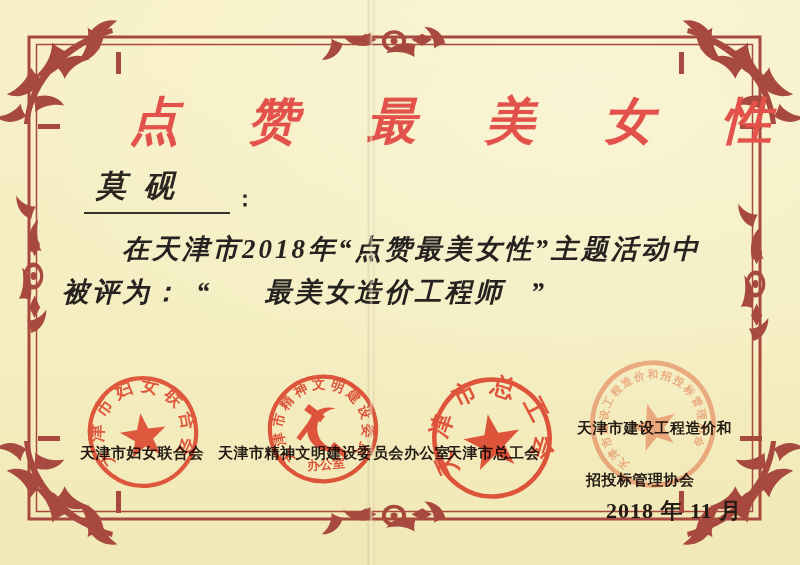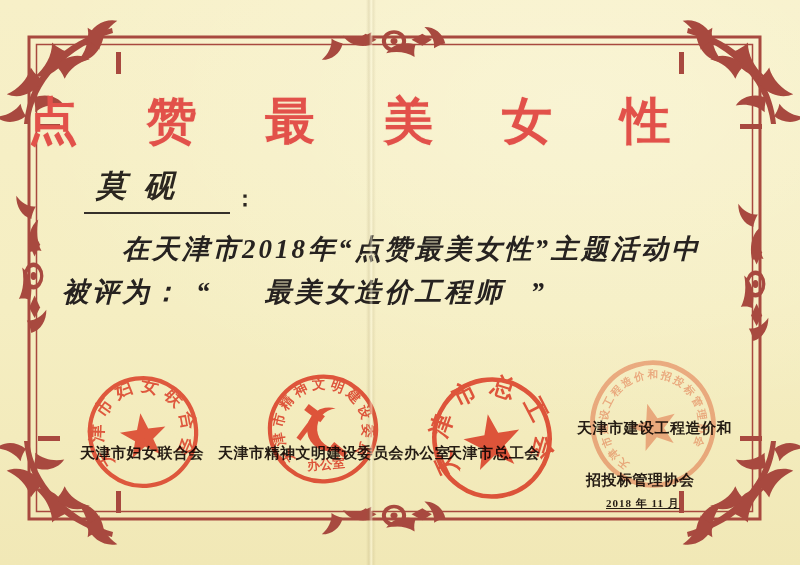--- a/index.html
+++ b/index.html
@@ -9,22 +9,22 @@
       radial-gradient(120% 100% at 72% 18%, rgba(255,255,242,0.30), rgba(255,255,242,0) 60%),
       linear-gradient(180deg,#f7f0c8 0%,#f5eec2 55%,#f1e8b6 100%);
     font-family:"Liberation Serif", serif;
   }
   .frame{position:absolute;left:0;top:0;z-index:1;}
   .crease{
     position:absolute;left:366px;top:0;width:10px;height:565px;z-index:40;pointer-events:none;
     background:linear-gradient(90deg,rgba(125,105,55,0) 0%,rgba(125,105,55,0.14) 30%,rgba(255,252,225,0.55) 52%,rgba(125,105,55,0.10) 72%,rgba(125,105,55,0) 100%);
   }
   .title{
-    position:absolute;left:0;top:88px;width:800px;margin:0;text-align:left;z-index:10;
-    font-size:50px;font-weight:700;color:#e2514a;
+    position:absolute;left:0;top:88px;width:800px;margin:0;text-align:right;z-index:10;
+    font-size:50px;font-weight:700;font-style:italic;color:#e2514a;
     letter-spacing:28px;padding-left:28px;box-sizing:border-box;
     text-shadow:0 0 1px rgba(226,81,74,0.4);
   }
   .recipient{position:absolute;left:84px;top:166px;z-index:10;color:#2b2620;}
   .rname{
     display:inline-block;font-size:30px;font-weight:700;font-style:italic;
     letter-spacing:18px;border-bottom:2.5px solid #35302a;padding:0 26px 5px 12px;min-width:108px;
   }
   .rcolon{font-size:22px;font-weight:700;vertical-align:bottom;margin-left:4px;}
   .cbody{position:absolute;left:62px;top:228px;width:680px;z-index:10;color:#262220;
@@ -38,21 +38,21 @@
   .seal svg{display:block;}
   .orgrow span, .orgline2, .cdate{
     position:absolute;z-index:12;color:#241c14;font-weight:700;
     font-size:15px;letter-spacing:0.5px;white-space:nowrap;
   }
   .org1{left:80px;top:444px;}
   .org2{left:218px;top:444px;}
   .org3{left:447px;top:444px;}
   .org4{left:577px;top:419px;}
   .orgline2{left:586px;top:471px;}
-  .cdate{left:606px;top:496px;font-size:11px;letter-spacing:1px;text-decoration:underline;}
+  .cdate{left:606px;top:496px;font-size:22px;letter-spacing:1px;}
 </style>
 </head>
 <body>
 
 <svg width="0" height="0" style="position:absolute" aria-hidden="true">
   <defs>
     <polygon id="star5" points="0,-26 6.11,-8.41 24.73,-8.03 9.89,3.21 15.28,21.03 0,10.4 -15.28,21.03 -9.89,3.21 -24.73,-8.03 -6.11,-8.41"></polygon>
     <path id="lf" d="M0,0 C12,-16 30,-20 44,-13 C30,-8 18,2 13,16 C9,8 4,3 0,0 Z"></path>
     <g id="cnr">
       <path d="M96,4 C74,10 50,22 34,40 C20,56 10,76 8,100 L13,100 C16,78 25,60 39,45 C55,28 76,15 97,9 Z"></path>

